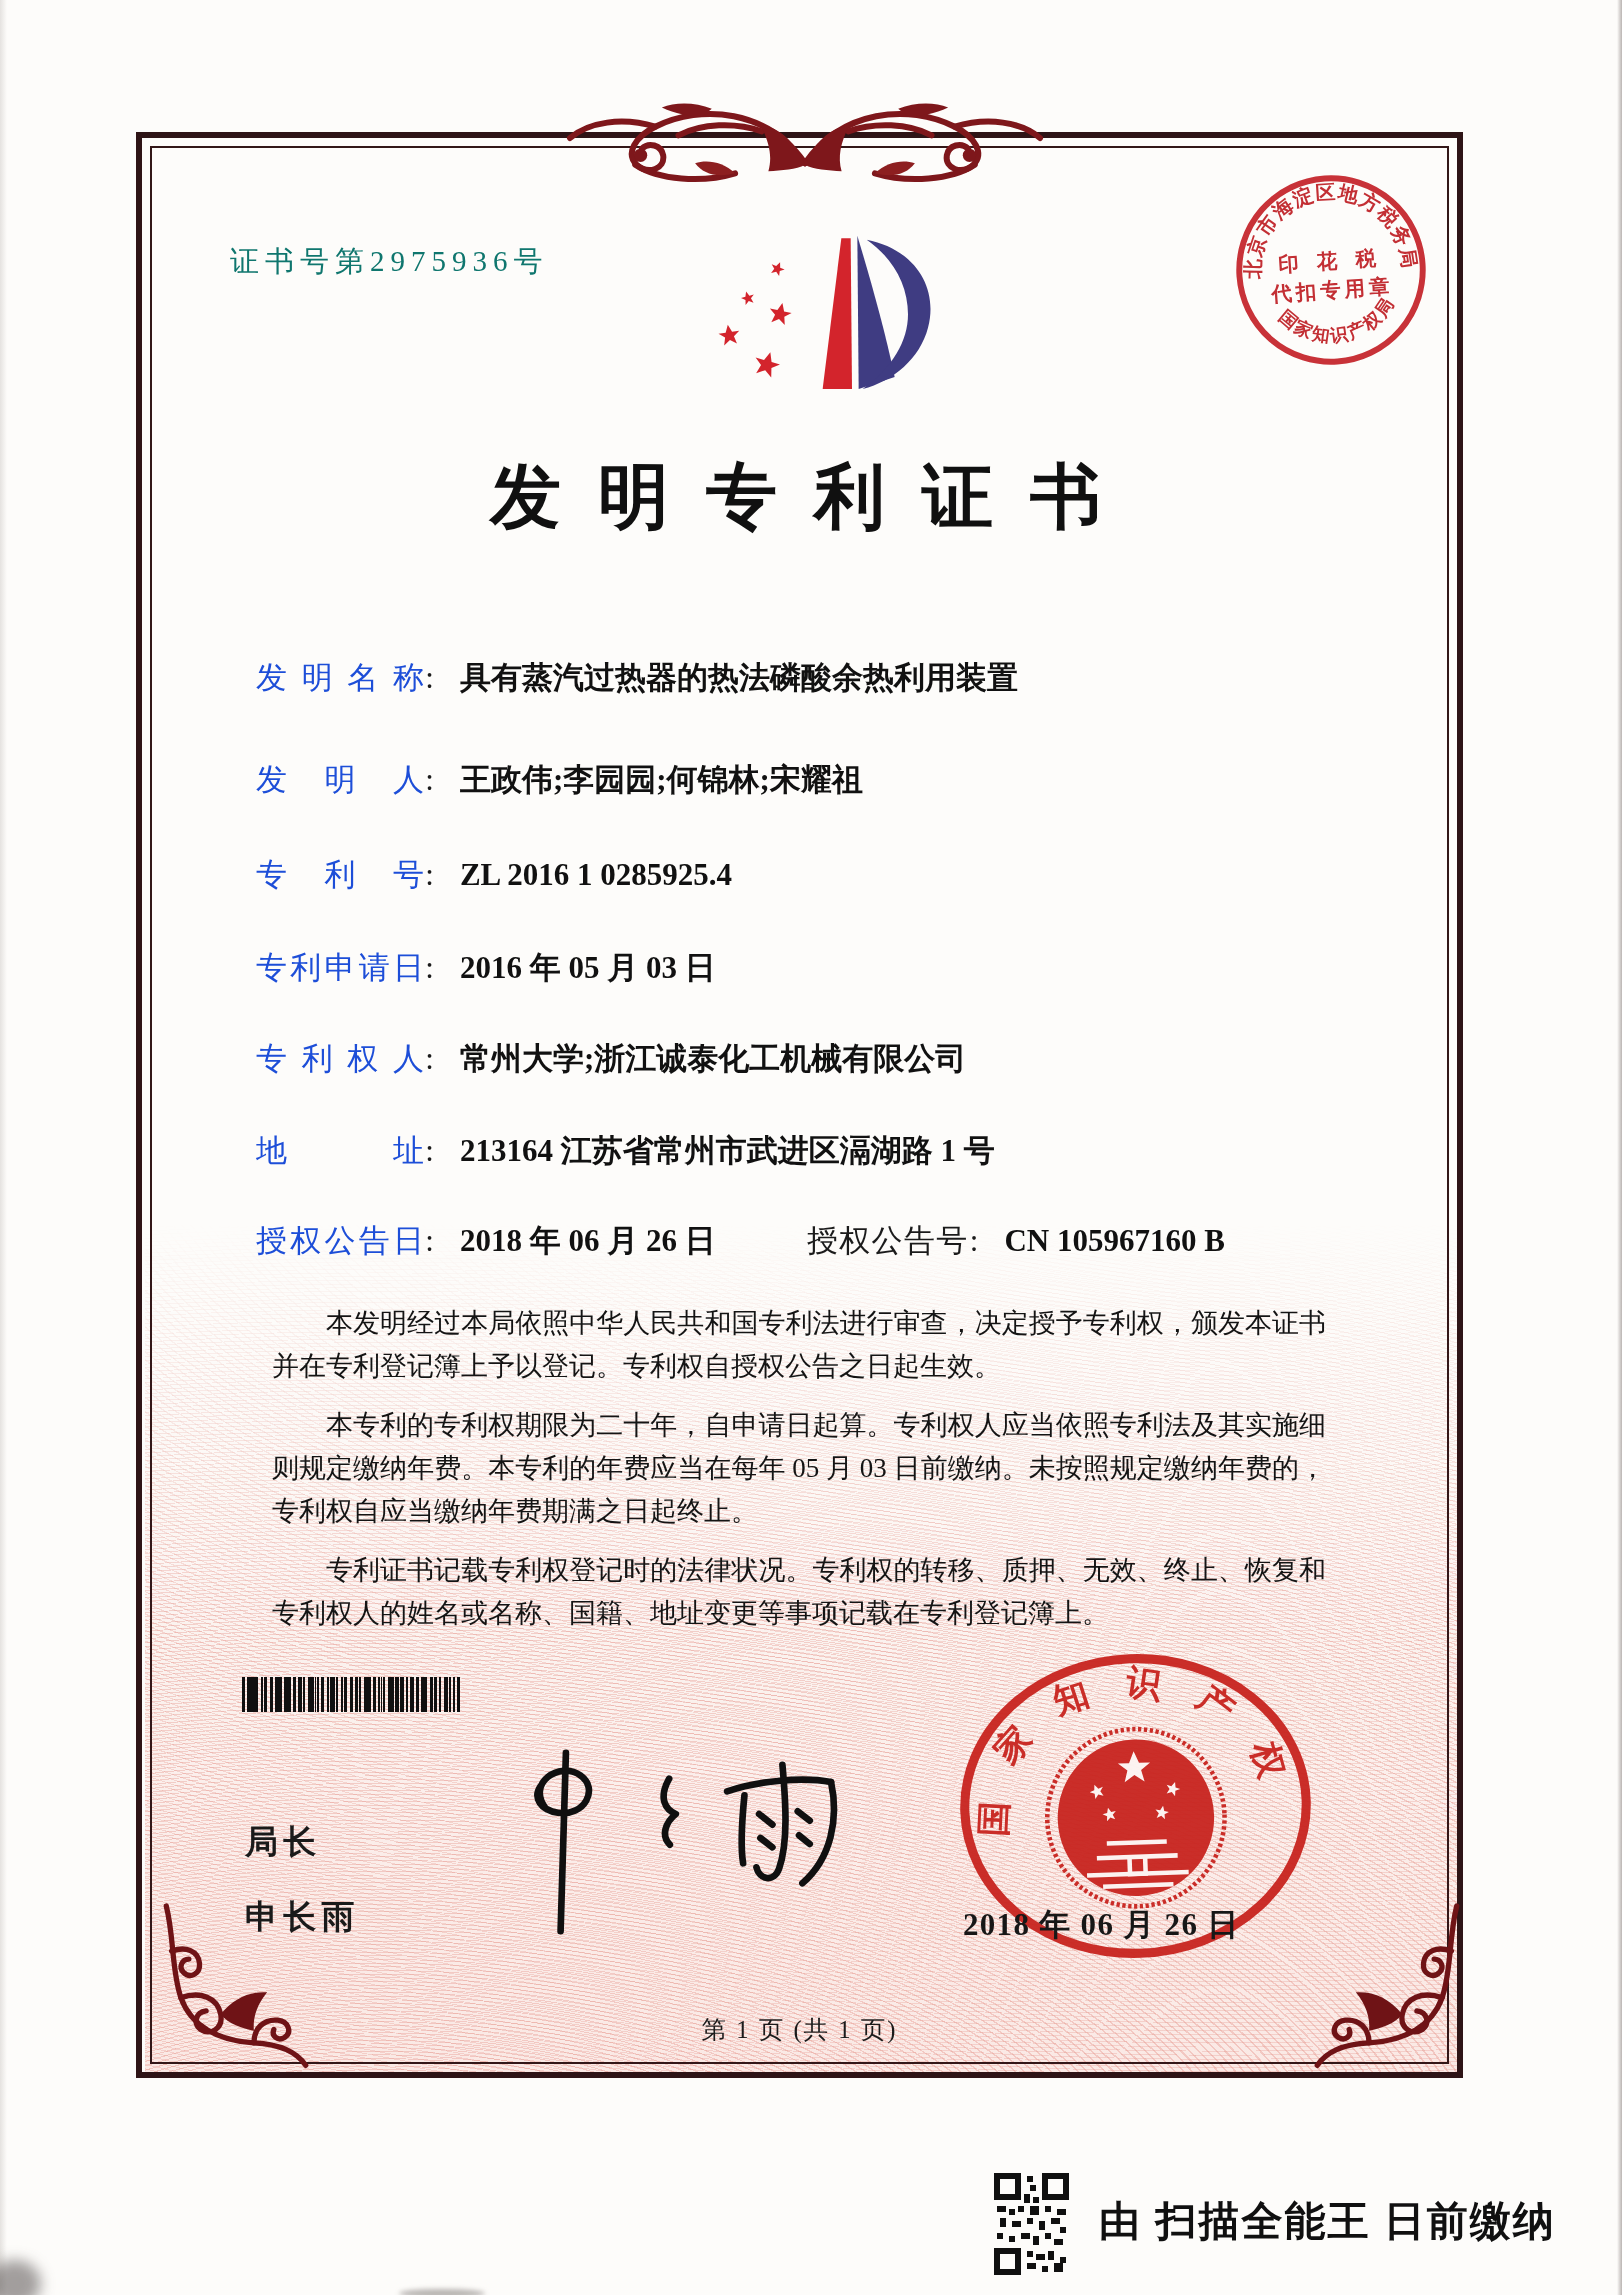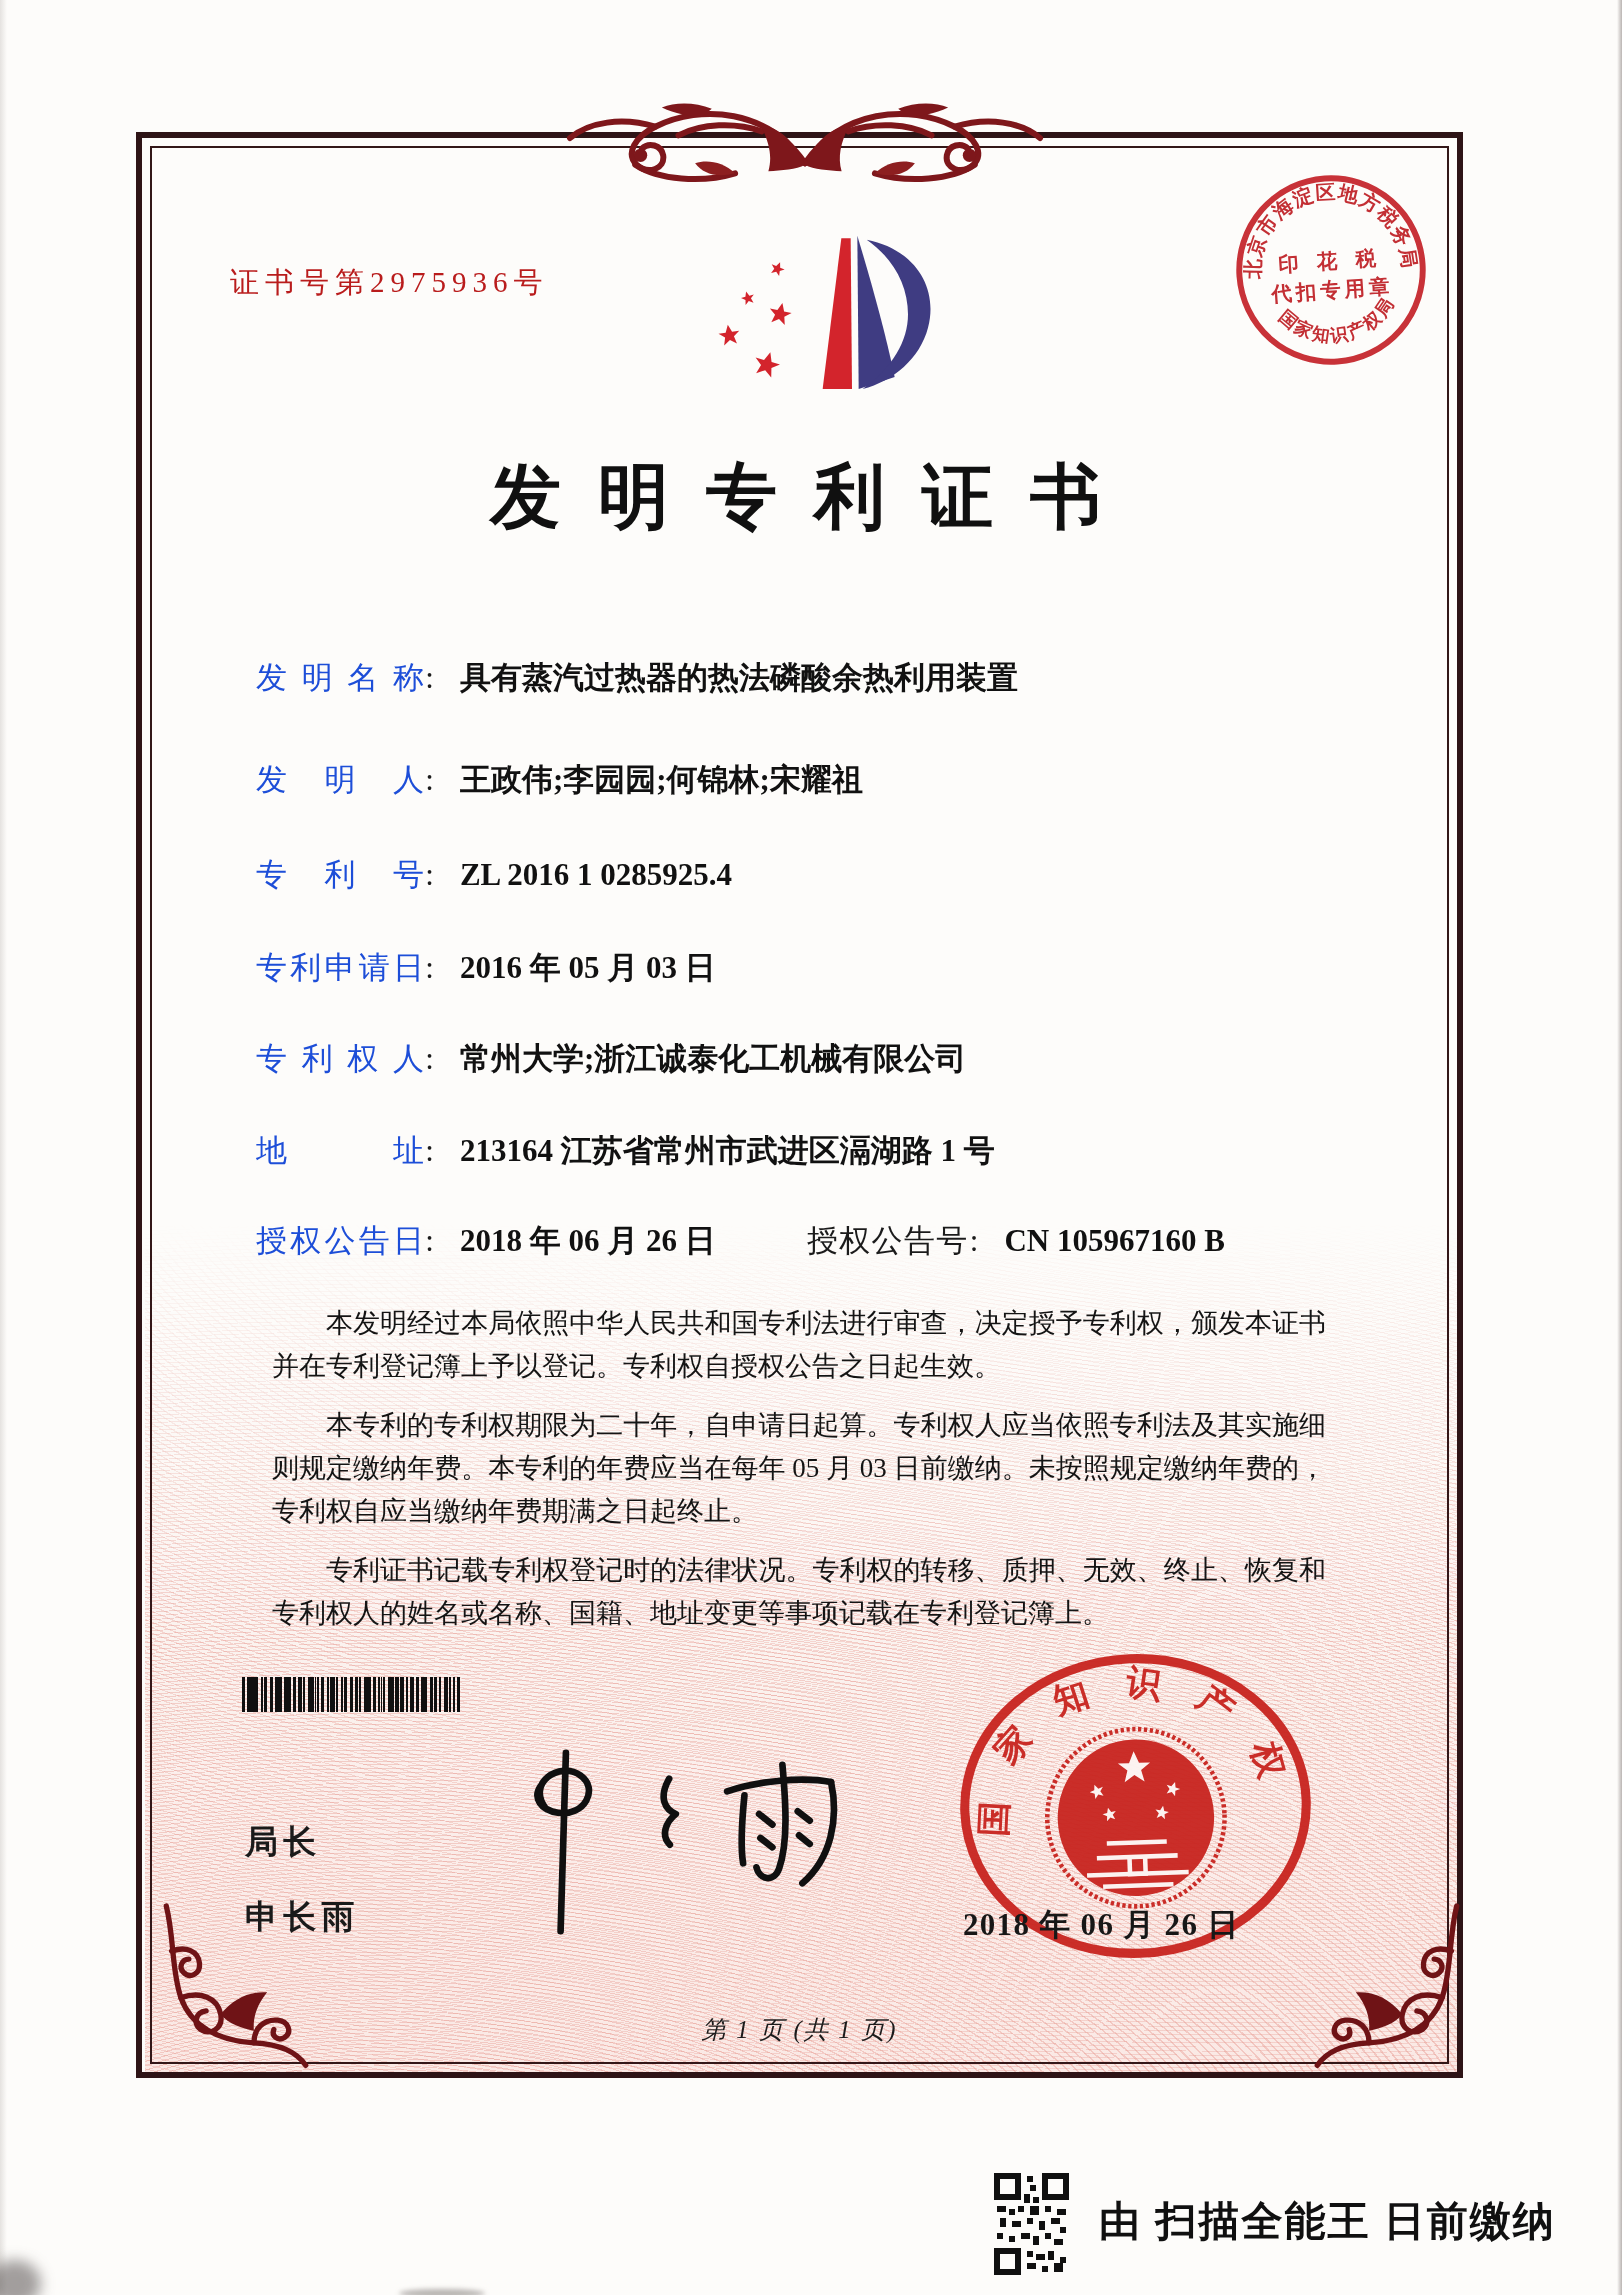--- a/index.html
+++ b/index.html
@@ -18,21 +18,21 @@
 
   
   .guilloche{left:145px;top:1224px;width:1312px;height:850px;
     background:
       repeating-radial-gradient(120% 85% at 18% 118%, rgba(228,146,136,0) 0 6px, rgba(228,146,136,.38) 6px 8px),
       repeating-radial-gradient(130% 95% at 82% -20%, rgba(228,146,136,0) 0 6.7px, rgba(228,146,136,.30) 6.7px 8.6px),
       linear-gradient(rgba(249,224,219,0), rgba(248,216,210,.55));
     -webkit-mask-image:linear-gradient(to bottom,transparent 0,rgba(0,0,0,.55) 24%,#000 48%);
     mask-image:linear-gradient(to bottom,transparent 0,rgba(0,0,0,.55) 24%,#000 48%);}
 
-  .cert-no{left:230px;top:263px;font-size:29px;letter-spacing:6px;font-weight:500;color:#b91c1c;}
+  .cert-no{left:230px;top:242px;font-size:29px;letter-spacing:6px;font-weight:500;color:#0f766e;}
   .title{left:136px;top:450px;width:1327px;text-align:center;font-size:71px;font-weight:700;
          letter-spacing:37px;padding-left:29px;box-sizing:border-box;color:#101010;}
 
   .row{left:256px;width:1118px;height:41px;line-height:41px;font-size:31px;white-space:nowrap;}
   .row .lbl{display:inline-block;width:168px;text-align:justify;text-align-last:justify;font-weight:500;color:#1d4ed8;vertical-align:top;}
   .row .colon{font-weight:500;margin-left:1.3px;}
   .row .val{margin-left:26px;font-weight:600;color:#111;}
   .grant2{position:absolute;left:551px;top:0;}
   .grant2 .lbl2{font-weight:500;letter-spacing:1.3px;}
 
@@ -40,21 +40,21 @@
   .bodytext p{margin:16px;text-indent:2em;}
 
   .barcode{left:242px;top:1677px;width:218px;height:35px;
     background:
       repeating-linear-gradient(90deg,#101010 0 2px,transparent 2px 4.7px),
       repeating-linear-gradient(90deg,#101010 0 1.3px,transparent 1.3px 7.3px),
       repeating-linear-gradient(90deg,#101010 0 2.7px,transparent 2.7px 11.3px);}
 
   .director{font-family:Liberation Serif, serif;font-weight:700;font-size:33px;letter-spacing:5.3px;color:#1a1a1a;}
   .seal-date{left:963px;top:1904px;font-size:31px;font-weight:600;letter-spacing:1.3px;color:#171717;}
-  .pagefoot{left:136px;top:2013px;width:1327px;text-align:center;font-size:24.6px;font-weight:500;letter-spacing:2px;font-style:italic;}
+  .pagefoot{left:136px;top:2013px;width:1327px;text-align:center;font-size:24.6px;font-weight:500;letter-spacing:2px;}
 
   .attrib{left:1099px;top:2194px;font-family:"Liberation Sans","DejaVu Sans",sans-serif;
           font-size:41px;font-weight:600;letter-spacing:2px;color:#101010;}
 </style>
 </head>
 <body>
 
 <div class="sheet">
 
   <div class="abs guilloche"></div>

